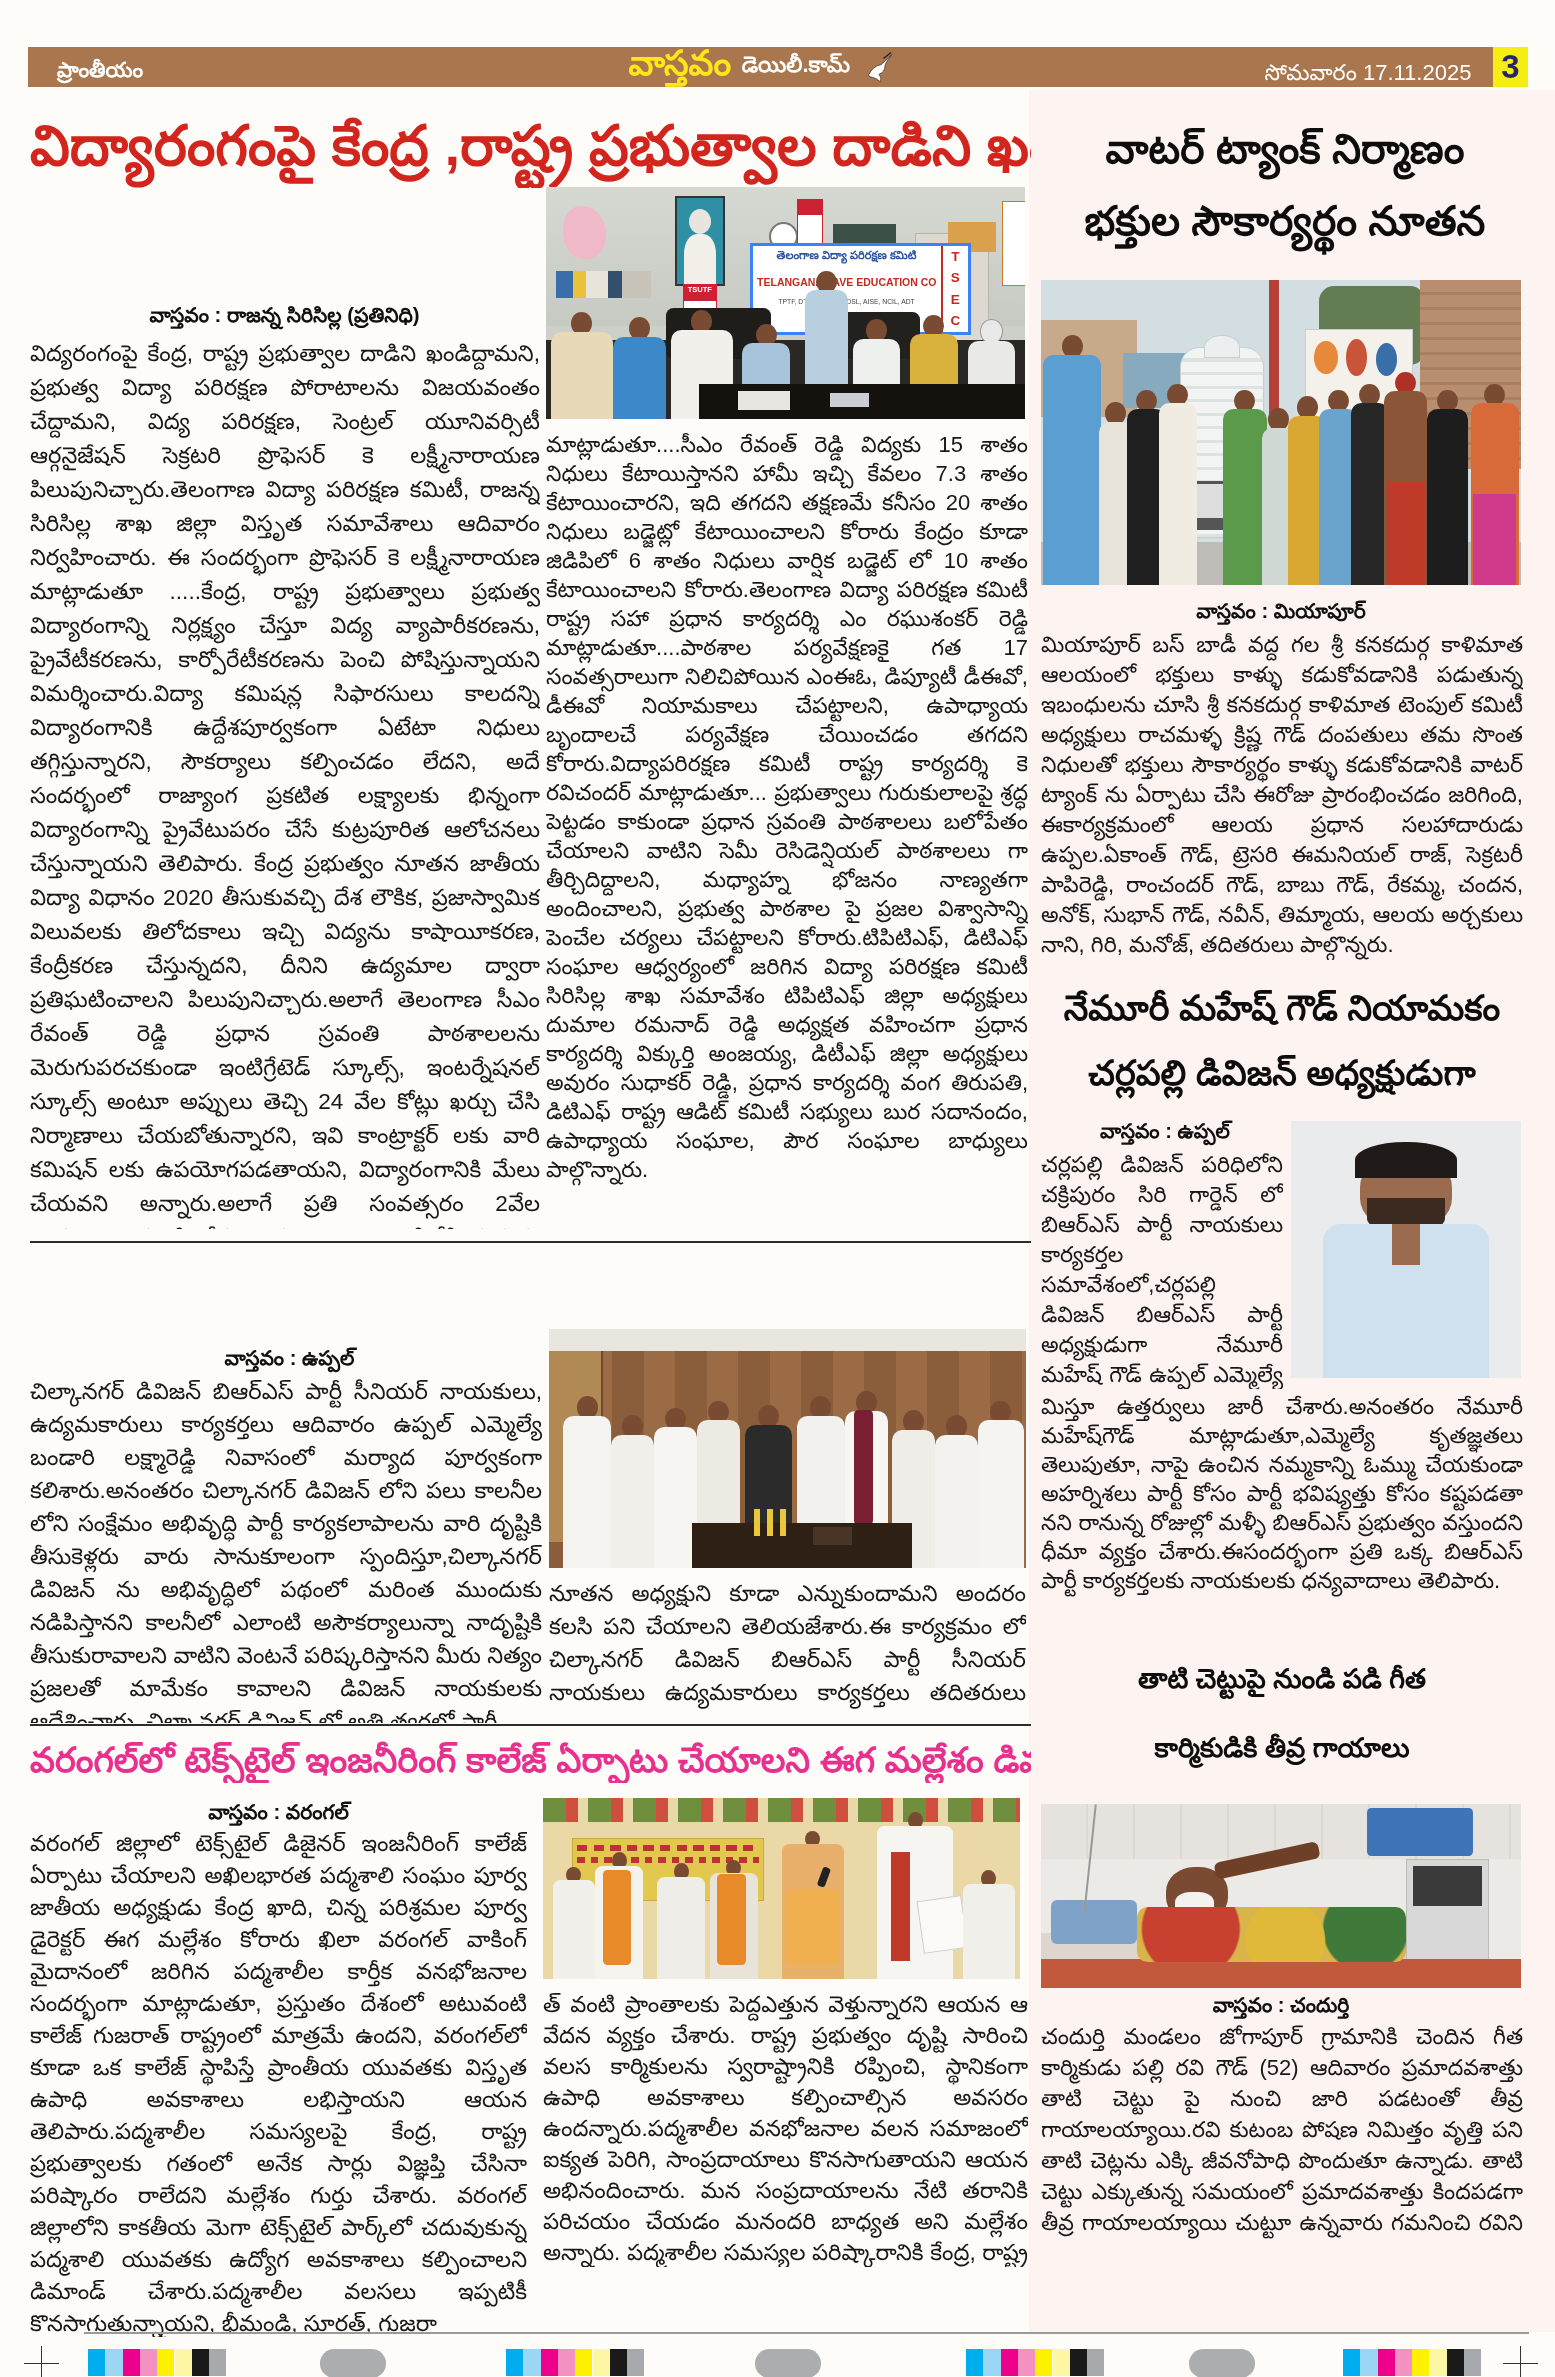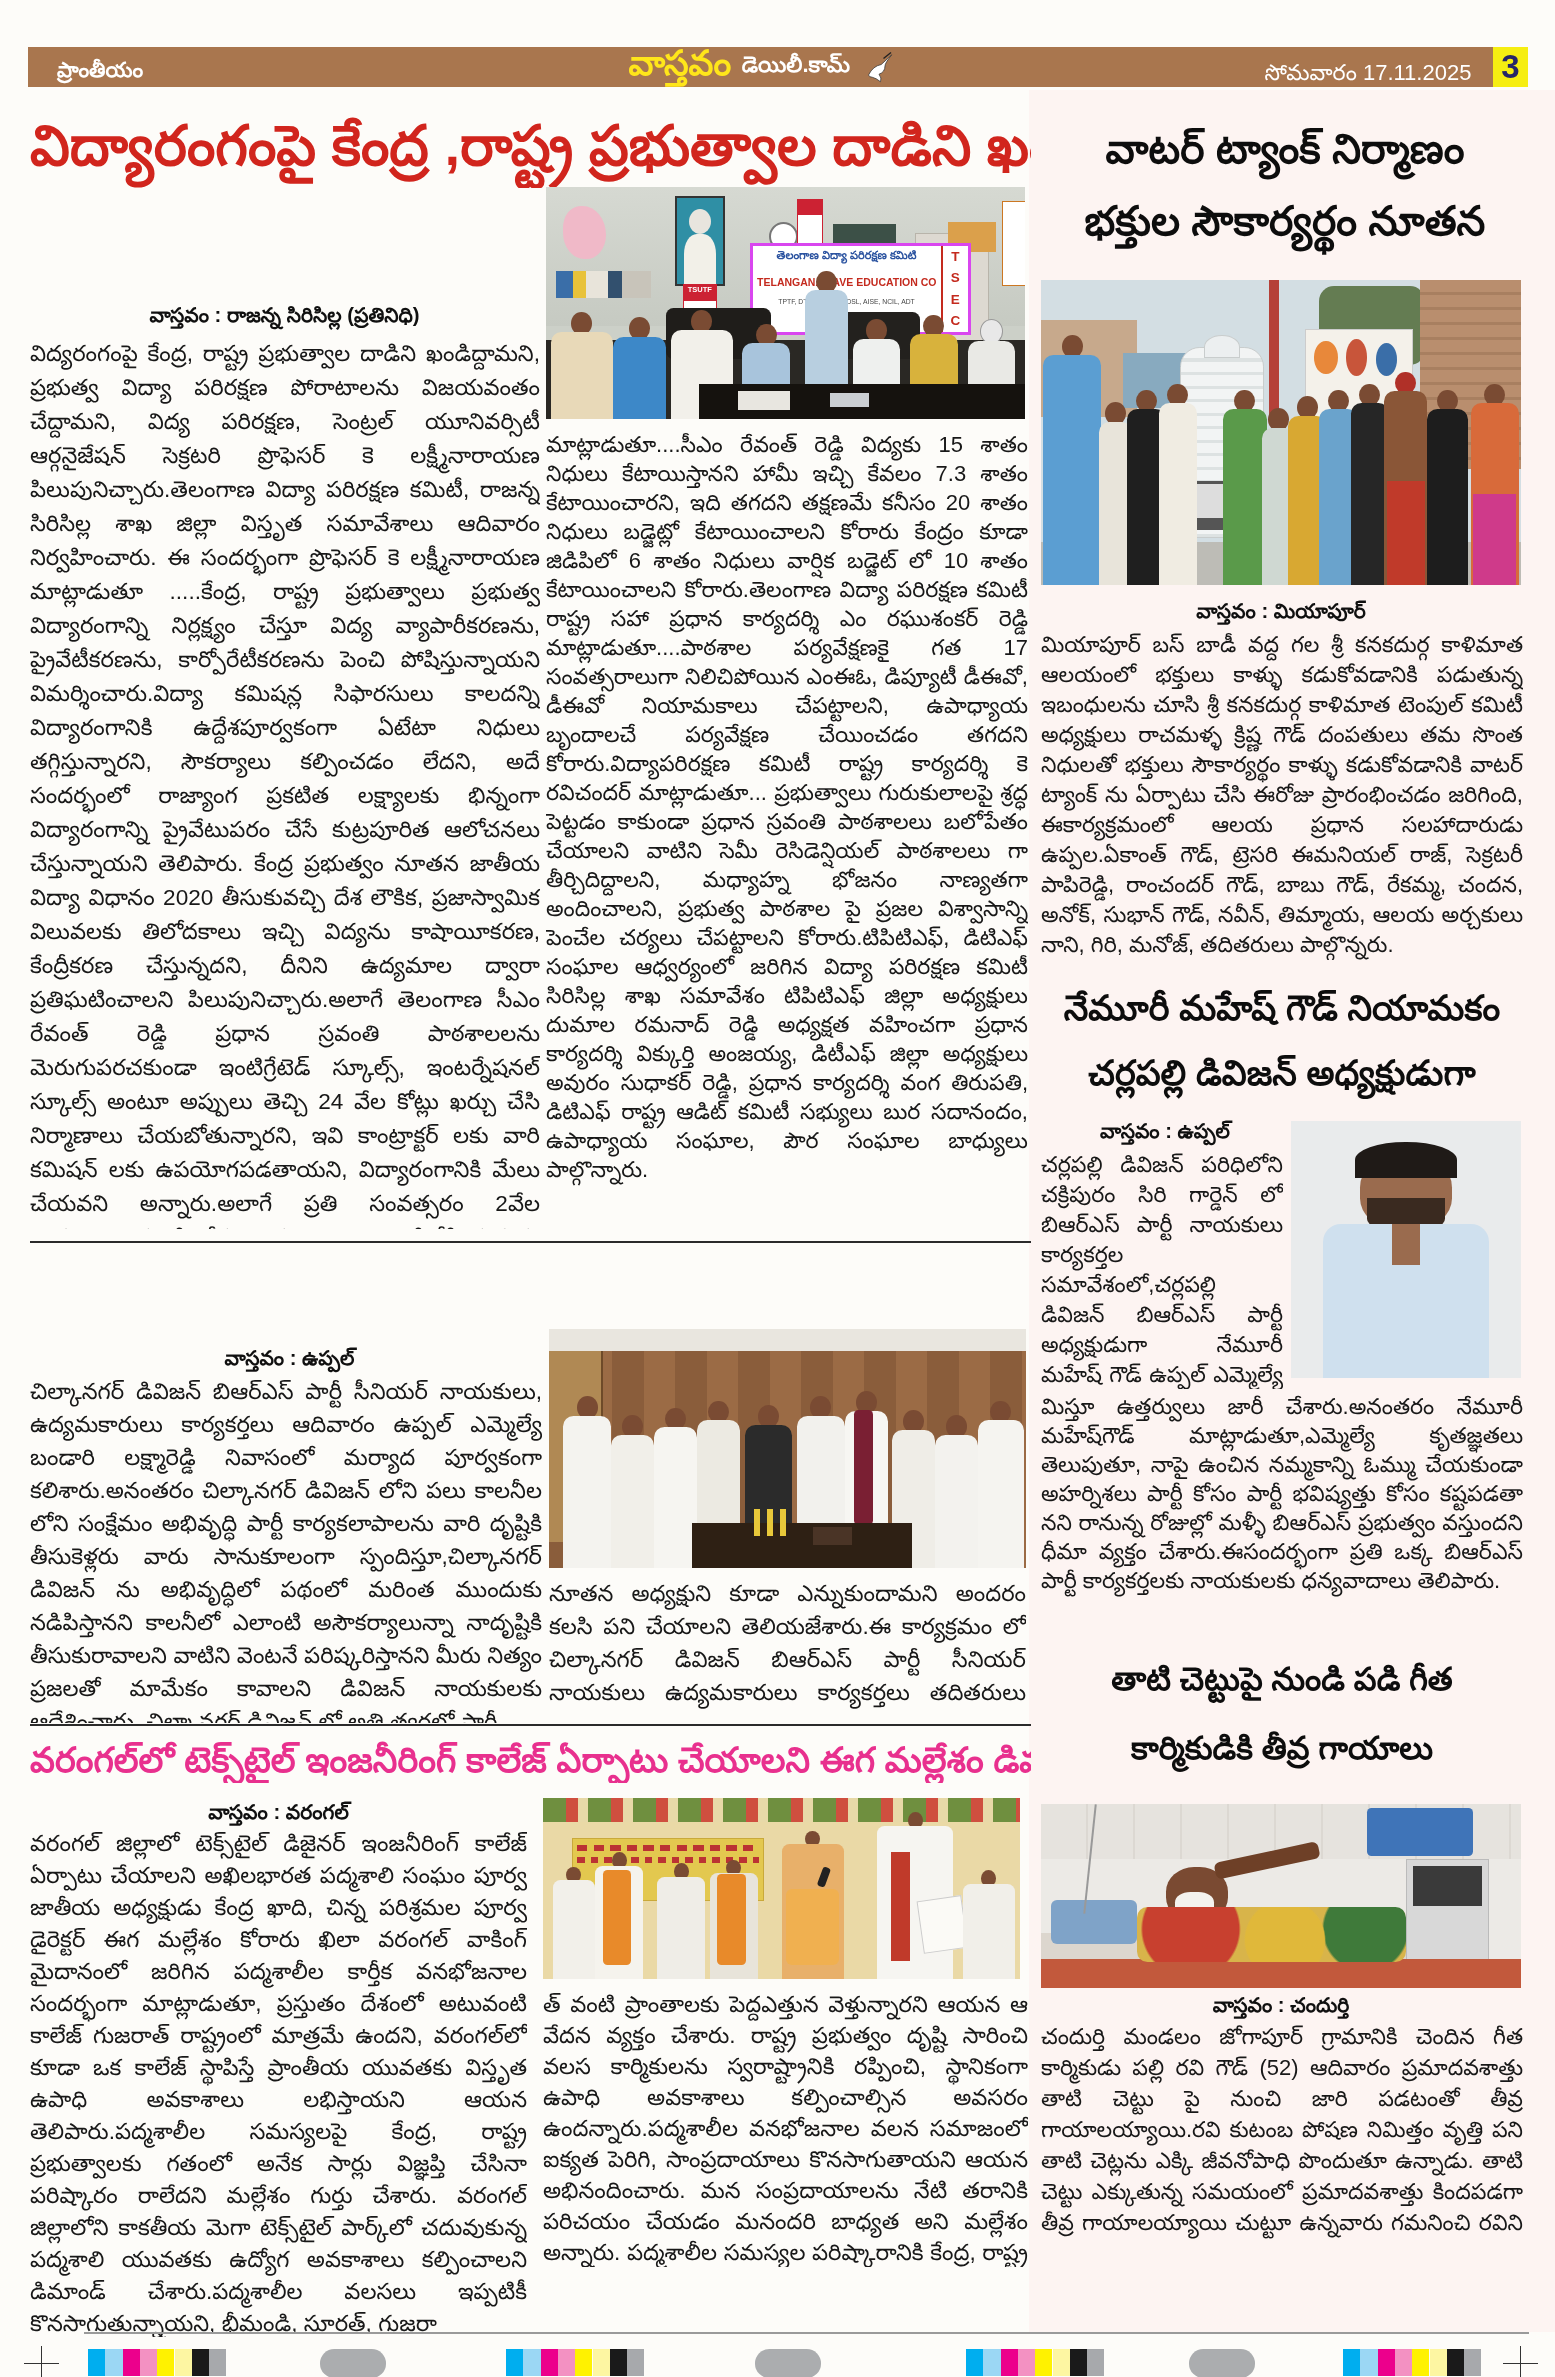--- a/index.html
+++ b/index.html
@@ -21,21 +21,21 @@
   .body{font-size:22.6px;color:#181818;text-align:justify;overflow:hidden;word-break:break-word;}
   .rule{background:#2b2b2b;}
   
   .photo{position:absolute;overflow:hidden;background:#d8d8d2;}
   .fg{position:absolute;bottom:0;}
   .fg .hd{width:21px;height:22.6px;border-radius:50%;background:#7a4b33;margin:0 auto;}
   .fg .tr{margin-top:-3px;height:calc(100% - 19.6px);border-radius:10.5px 10.5px 0 0;background:var(--s,#eee);}
   .sm .hd{width:15px;height:16.6px;}
   .sm .tr{height:calc(100% - 13.5px);border-radius:7.5px 7.5px 0 0;}
   
-  .bannerA{position:absolute;background:#fff;border:3px solid #d946ef;display:flex;}
+  .bannerA{position:absolute;background:#fff;border:3px solid #3b82f6;display:flex;}
   .bannerA .bmain{flex:1;padding:3px 4.5px;overflow:hidden;}
   .bannerA .btel{color:#2b53a0;font-size:11.3px;font-weight:bold;text-align:center;white-space:nowrap;overflow:hidden;}
   .bannerA .beng{color:#c42a1e;font-size:10.5px;font-weight:bold;text-align:center;margin-top:12px;white-space:nowrap;overflow:hidden;}
   .bannerA .borg{color:#444;font-size:6.8px;text-align:center;margin-top:10.5px;white-space:nowrap;overflow:hidden;}
   .bannerA .bstrip{width:25.6px;border-left:2.3px solid #c42a1e;color:#c42a1e;font-weight:bold;font-size:13.5px;display:flex;flex-direction:column;align-items:center;justify-content:space-around;background:#fff;}
   
   .stripe{position:absolute;top:0;bottom:0;}
   .c1{background:#00aeef}.c2{background:#9bd7f4}.c3{background:#ec008c}.c4{background:#f391c2}
   .c5{background:#fff200}.c6{background:#fdf6a2}.c7{background:#1a1a1a}.c8{background:#a7a9ac}
   .cgroup{position:absolute;height:27px;top:2349px;width:138px;}
@@ -343,21 +343,21 @@
   <div class="photo" style="left:1291px;top:1121px;width:230px;height:257px;background:#e9ebec;">
     <div class="abs" style="left:30%;top:12%;width:40%;height:30%;background:#9a6b4e;border-radius:46% 46% 40% 40%;"></div>
     <div class="abs" style="left:28%;top:8%;width:44%;height:14%;background:#1f1a17;border-radius:50% 50% 0 0;"></div>
     <div class="abs" style="left:33%;top:30%;width:34%;height:13%;background:#3a2a20;border-radius:0 0 40% 40%;"></div>
     <div class="abs" style="left:14%;top:40%;width:72%;height:60%;background:#cfe0ee;border-radius:18px 18px 0 0;"></div>
     <div class="abs" style="left:44%;top:40%;width:12%;height:16%;background:#9a6b4e;"></div>
   </div>
   <div class="abs body" style="left:1041px;top:1150px;width:242px;height:239px;line-height:30px;font-size:22px;">చర్లపల్లి డివిజన్ పరిధిలోని చక్రిపురం సిరి గార్డెన్ లో బిఆర్ఎస్ పార్టీ నాయకులు కార్యకర్తల సమావేశంలో,చర్లపల్లి డివిజన్ బిఆర్ఎస్ పార్టీ అధ్యక్షుడుగా నేమూరీ మహేష్ గౌడ్ ఉప్పల్ ఎమ్మెల్యే బండారి లక్ష్మారెడ్డి నియ</div>
   <div class="abs body" style="left:1041px;top:1392px;width:482px;height:235px;line-height:29px;font-size:22px;">మిస్తూ ఉత్తర్వులు జారీ చేశారు.అనంతరం నేమూరీ మహేష్‌గౌడ్ మాట్లాడుతూ,ఎమ్మెల్యే కృతజ్ఞతలు తెలుపుతూ, నాపై ఉంచిన నమ్మకాన్ని ఓమ్ము చేయకుండా అహర్నిశలు పార్టీ కోసం పార్టీ భవిష్యత్తు కోసం కష్టపడతా నని రానున్న రోజుల్లో మళ్ళీ బిఆర్ఎస్ ప్రభుత్వం వస్తుందని ధీమా వ్యక్తం చేశారు.ఈసందర్భంగా ప్రతి ఒక్క బిఆర్ఎస్ పార్టీ కార్యకర్తలకు నాయకులకు ధన్యవాదాలు తెలిపారు.</div>
 
-  <div class="abs hl" style="left:1041px;top:1645px;width:482px;height:138px;line-height:69px;font-size:32px;color:#0d0d0d;">
+  <div class="abs hl" style="left:1041px;top:1645px;width:482px;height:138px;line-height:69px;font-size:27px;color:#0d0d0d;">
     <div>తాటి చెట్టుపై నుండి పడి గీత</div>
     <div>కార్మికుడికి తీవ్ర గాయాలు</div>
   </div>
   <div class="photo sm" style="left:1041px;top:1804px;width:480px;height:184px;background:#eceae6;">
     <div class="abs" style="left:0;top:0;width:100%;height:30%;background:repeating-linear-gradient(90deg,#e6e3de 0 45px,#dcd8d2 45px 47px);"></div>
     <div class="abs" style="left:68%;top:2%;width:22%;height:26%;background:#3f74b8;border-radius:4.5px;"></div>
     <div class="abs" style="left:76%;top:30%;width:17%;height:64%;background:#d8d8d8;border:1.5px solid #bbb;">
       <div style="margin:6px;height:34%;background:#3a3a3a;"></div>
     </div>
     <div class="abs" style="left:0;top:70%;width:76%;height:16%;background:#dcd6ce;"></div>

